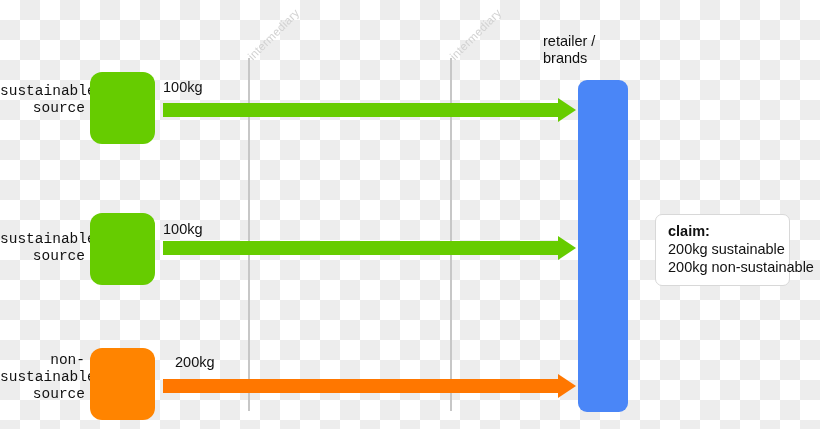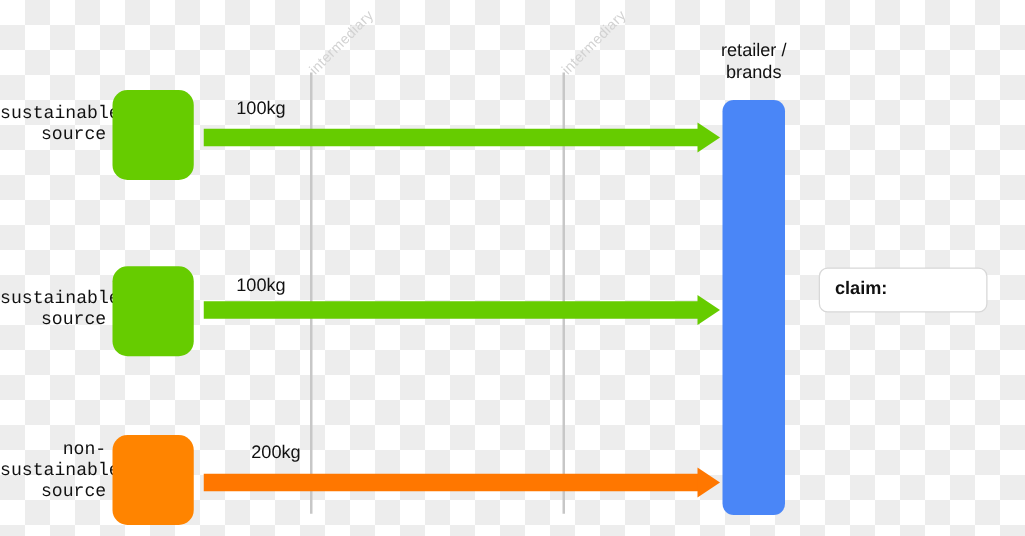--- a/index.html
+++ b/index.html
@@ -66,21 +66,20 @@
   .flow-green .head { border-left: 18px solid #66cc00; }
   .flow-orange .shaft { background: #ff7700; }
   .flow-orange .head { border-left: 18px solid #ff7700; }
 
   .kg-label {
     position: absolute;
     font-size: 14.5px;
     color: #111111;
     line-height: 16px;
     white-space: nowrap;
-    margin-left: 26px;
   }
 
   
   .inter-line {
     position: absolute;
     width: 2px;
     background: #c7c7c7;
   }
   .inter-text {
     position: absolute;
@@ -96,21 +95,21 @@
   .retailer-bar {
     position: absolute;
     background: #4a86f7;
     border-radius: 9px;
   }
   .retailer-label {
     position: absolute;
     font-size: 14.5px;
     line-height: 17px;
     color: #111111;
-    text-align: center;
+    text-align: left;
     white-space: pre-line;
     width: 120px;
   }
 
   
   .claim-box {
     position: absolute;
     background: #ffffff;
     border: 1px solid #d8d8d8;
     border-radius: 7px;
@@ -163,15 +162,17 @@
     <div class="shaft" style="width:396px;"></div>
     <div class="head" style="left:395px;"></div>
   </div>
 
   <div class="retailer-label" style="left:543px; top:33px;">retailer /
 brands</div>
   <div class="retailer-bar" style="left:578px; top:80px; width:50px; height:332px;"></div>
 
   <div class="claim-box" style="left:655px; top:214px; width:135px;">
     <div class="claim-line claim-title">claim:</div>
+    <div class="claim-line">200kg sustainable</div>
+    <div class="claim-line">200kg non-sustainable</div>
   </div>
 
 </div>
 
 </body></html>

